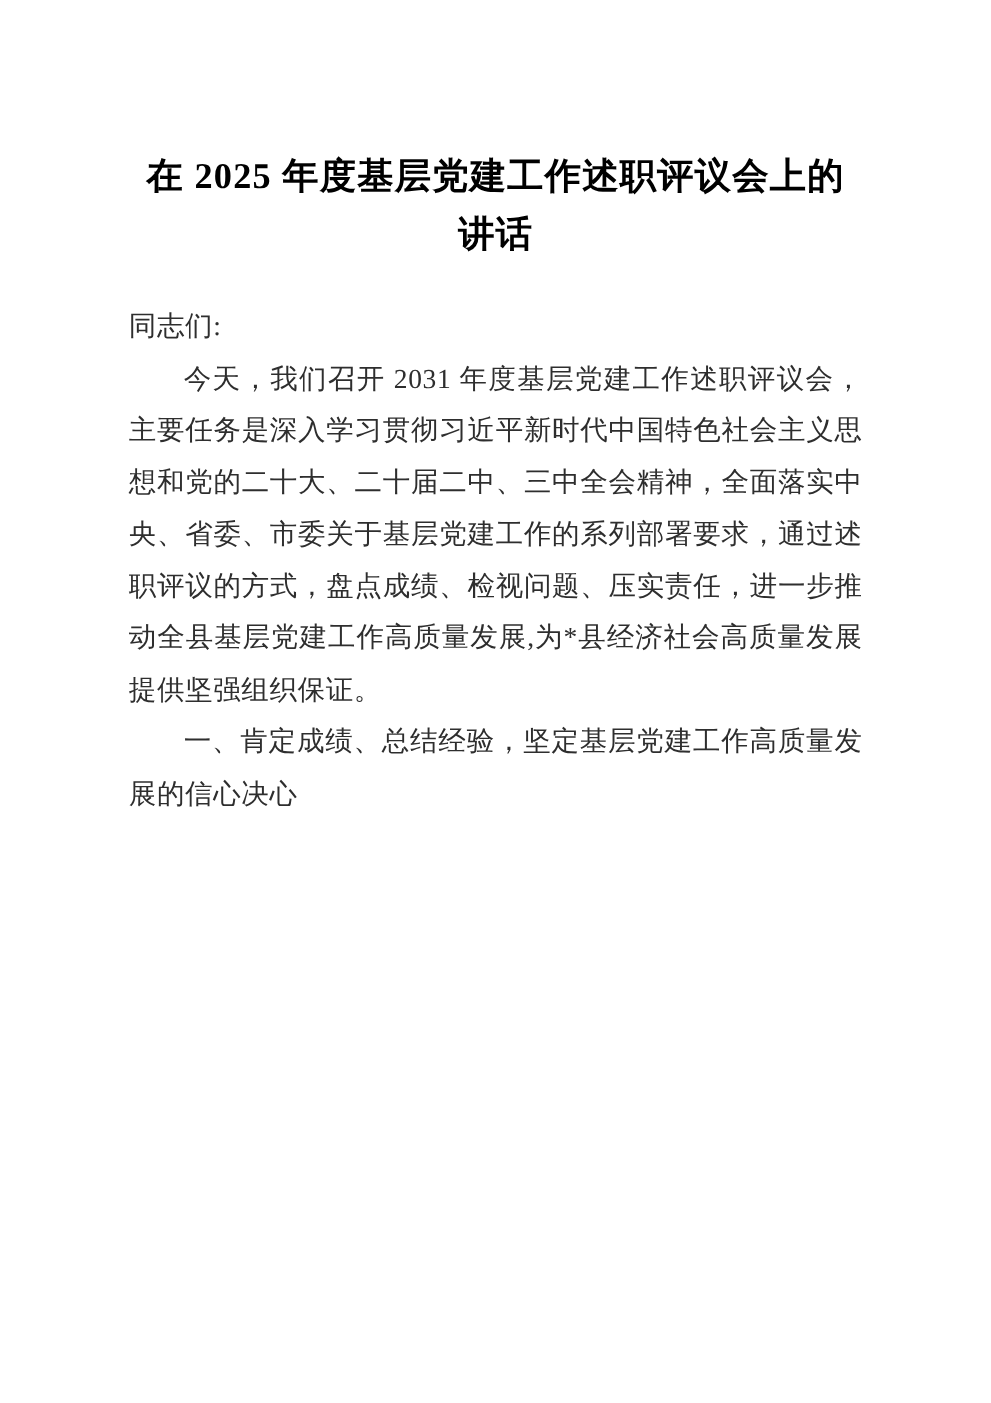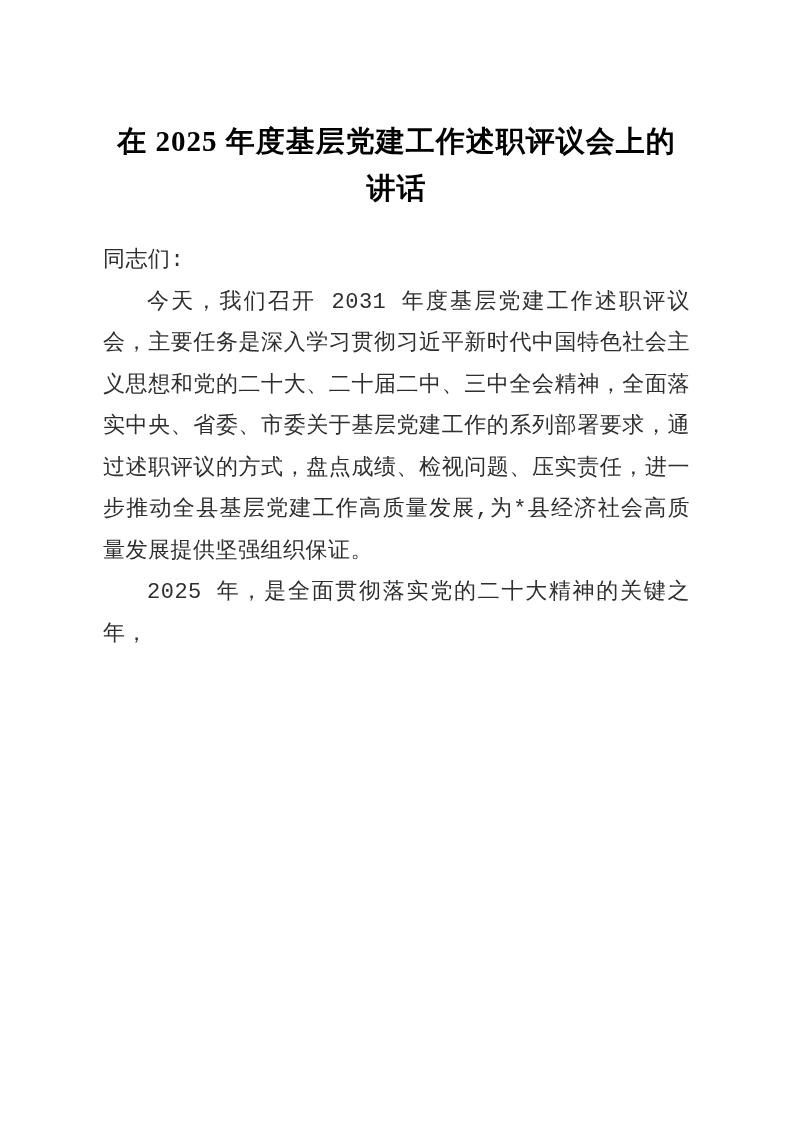--- a/index.html
+++ b/index.html
@@ -30,34 +30,33 @@
     letter-spacing: 1px;
   }
   .doc-body {
     margin-top: 28px;
     font-size: 22px;
     line-height: 41.5px;
     color: var(--text-color);
     text-align: justify;
     text-justify: inter-ideograph;
     letter-spacing: 0.5px;
-    font-family: Liberation Mono, monospace;
   }
   .doc-body p.block { margin: 0; }
   .doc-body p.paragraph,
   .doc-body p.heading {
     text-indent: 2em;
   }
   .doc-body p.salutation {
     text-indent: 0;
   }
 </style>
 </head>
 <body>
 
 <div class="page">
   <h1 class="doc-title">在 2025 年度基层党建工作述职评议会上的讲话</h1>
   <div class="doc-body">
       <p class="block salutation">同志们:</p>
       <p class="block paragraph">今天，我们召开 2031 年度基层党建工作述职评议会，主要任务是深入学习贯彻习近平新时代中国特色社会主义思想和党的二十大、二十届二中、三中全会精神，全面落实中央、省委、市委关于基层党建工作的系列部署要求，通过述职评议的方式，盘点成绩、检视问题、压实责任，进一步推动全县基层党建工作高质量发展,为*县经济社会高质量发展提供坚强组织保证。</p>
-      <p class="block paragraph">2025 年，是全面贯彻落实党的二十大精神的关键之年，</p>
+      <p class="block heading">一、肯定成绩、总结经验，坚定基层党建工作高质量发展的信心决心</p>
     </div>
 </div>
 
 </body></html>

